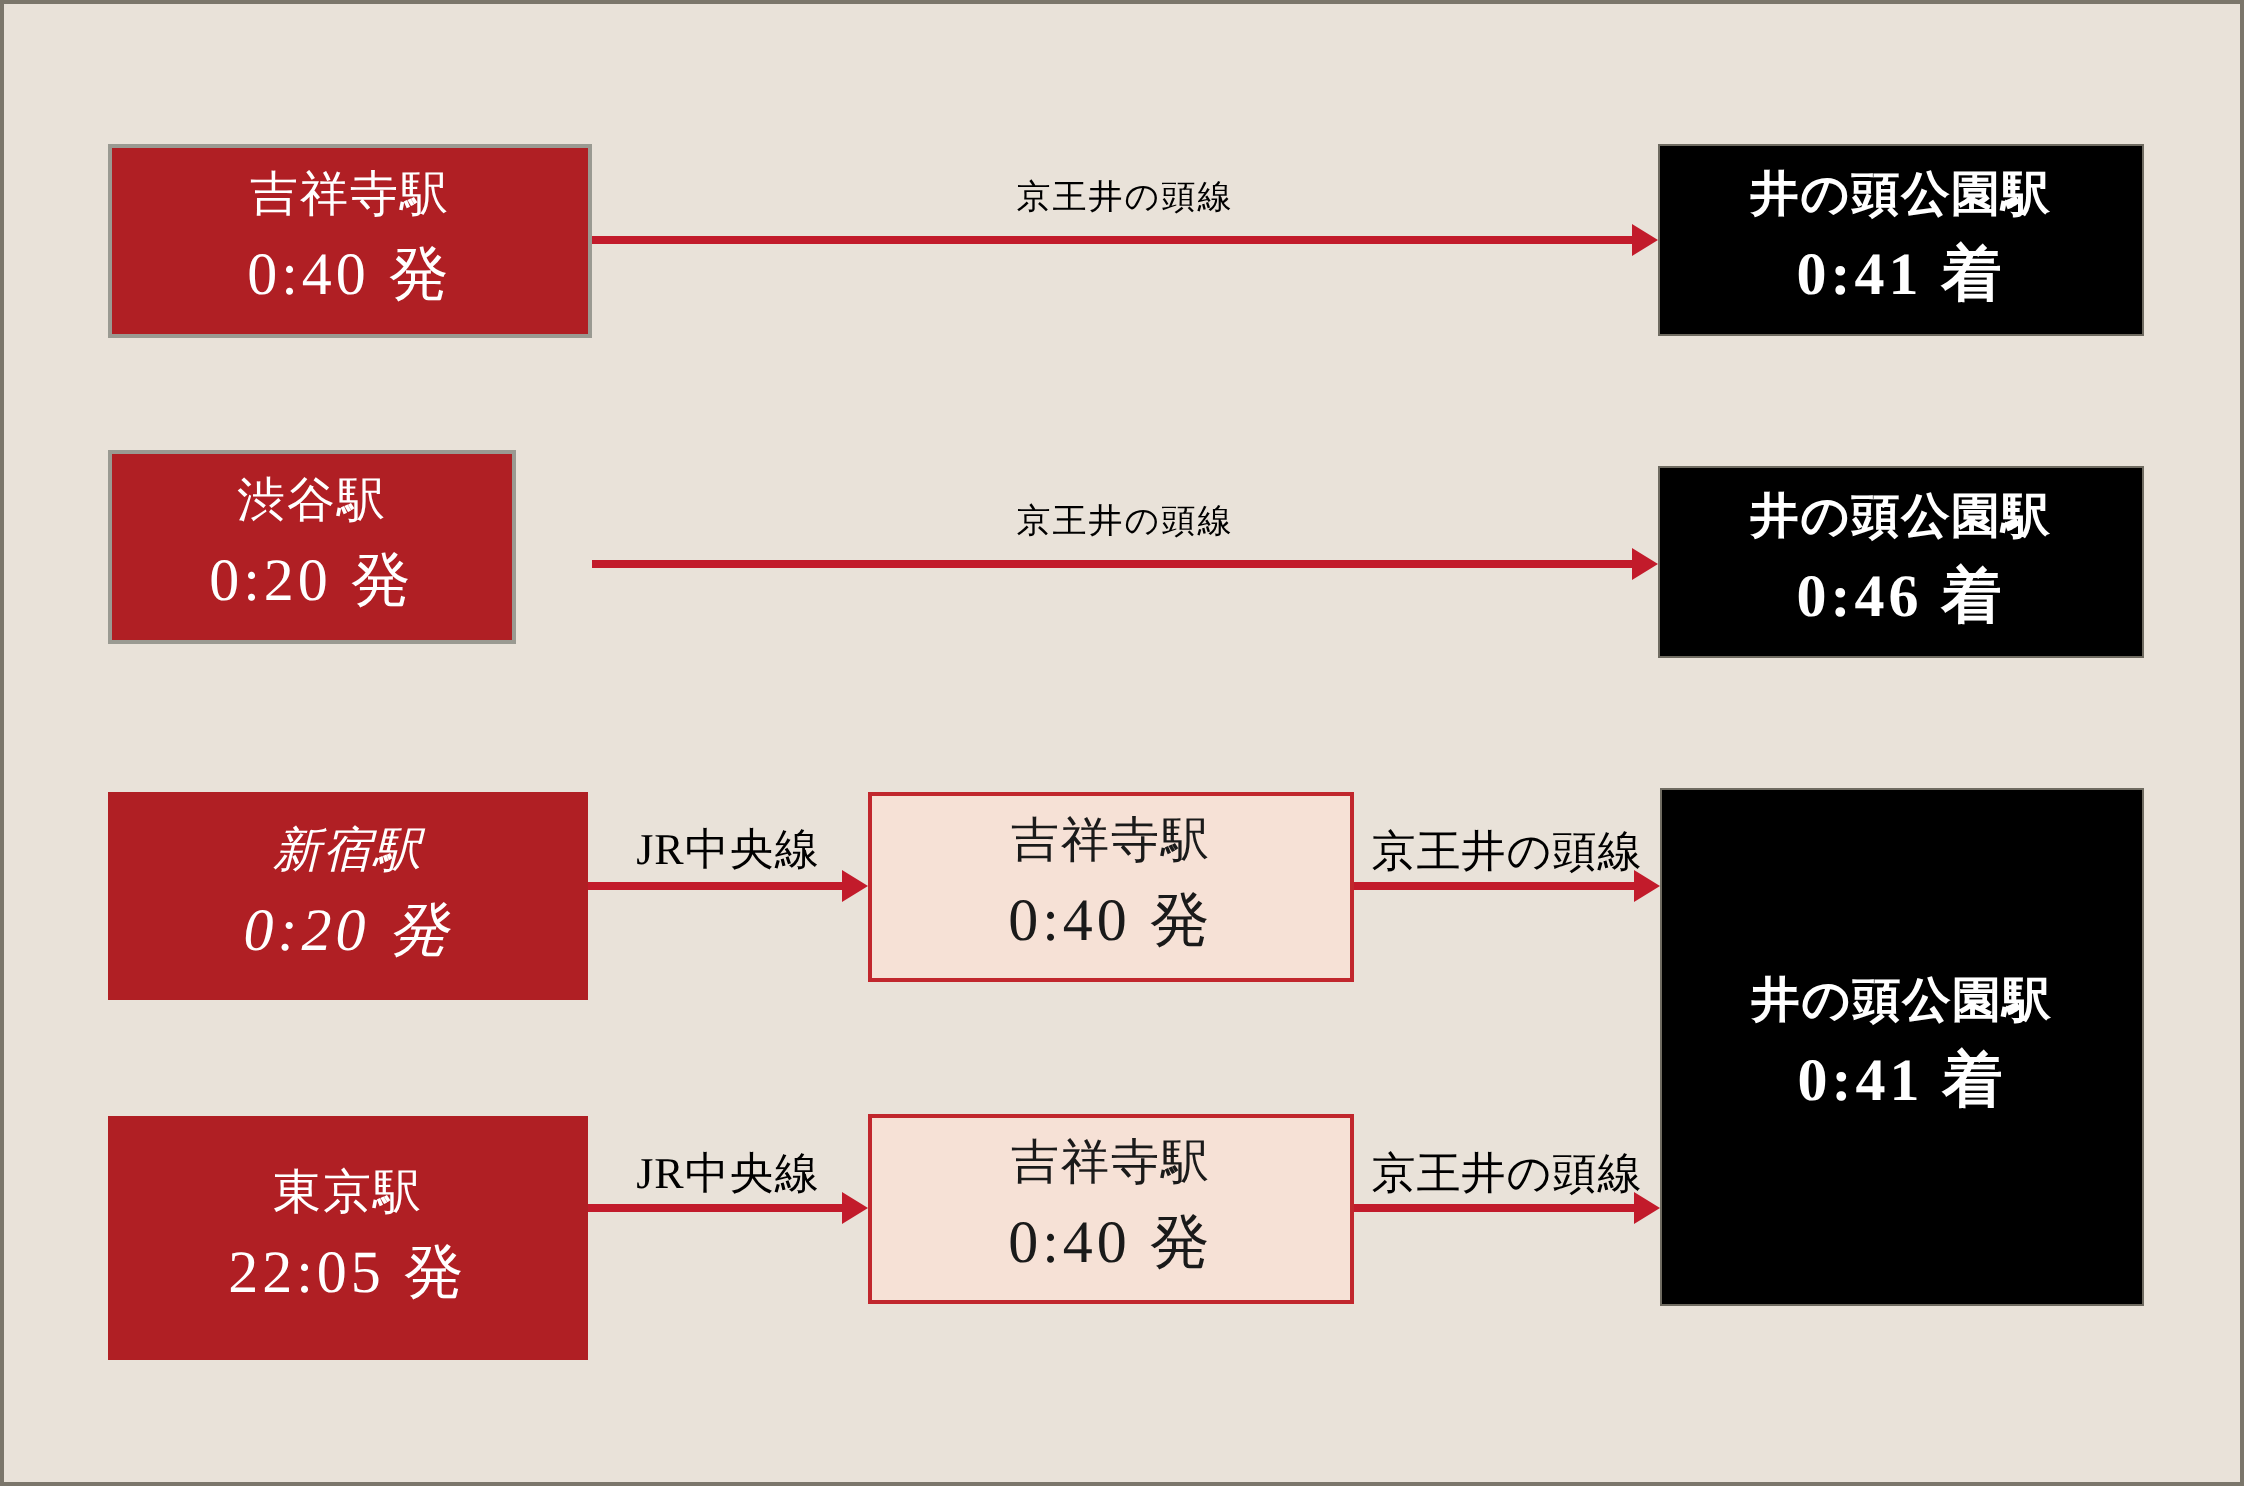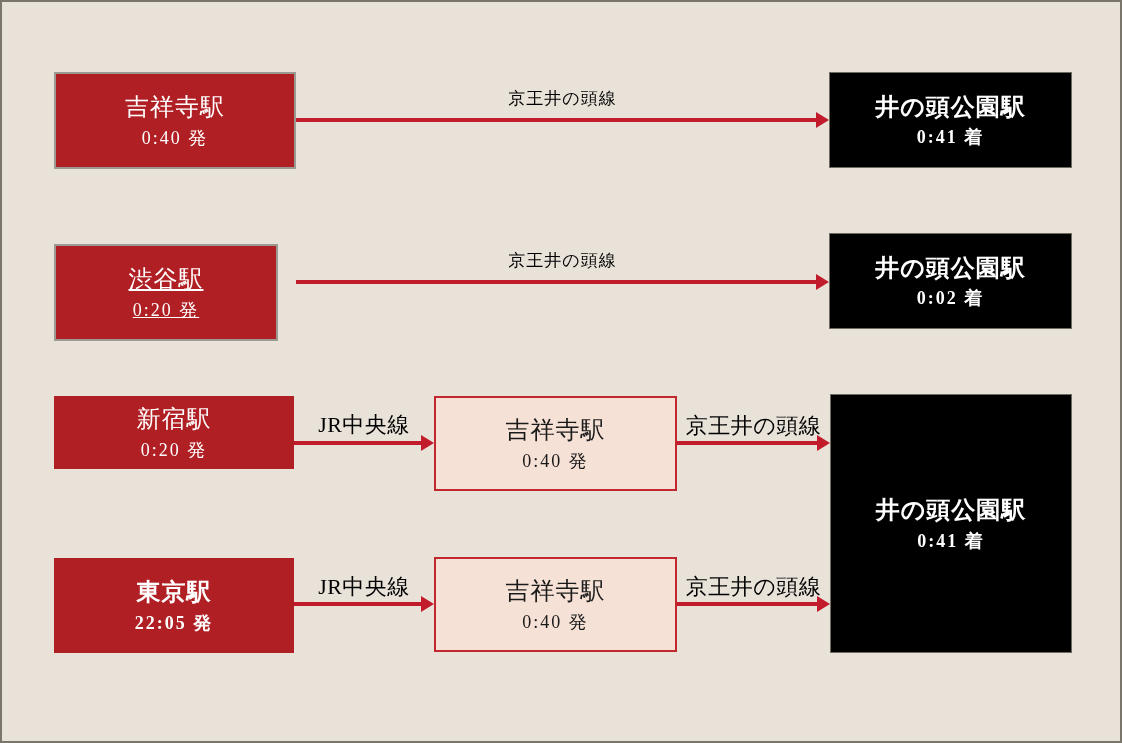--- a/index.html
+++ b/index.html
@@ -15,21 +15,21 @@
     border: 2px solid var(--border, #7B766B);
     overflow: hidden;
   }
   .box {
     position: absolute;
     display: flex; flex-direction: column;
     justify-content: center;
     text-align: center;
   }
   .box .station { font-size: 24px; letter-spacing: 1px; line-height: 1.45; }
-  .box .time    { font-size: 18px; letter-spacing: 2px; line-height: 1.45; }
+  .box .time    { font-size: 30px; letter-spacing: 2px; line-height: 1.45; }
   .box.red   { background: var(--red-box, #B01F24); color: var(--text-light, #FFFFFF); }
   .box.red.framed { border: 2px solid var(--red-box-border, #9A9A92); }
   .box.black { background: var(--black-box, #000000); color: var(--text-light, #FFFFFF);
                border: 1px solid var(--black-box-border, #6F6B61); font-weight: bold; }
   .box.pink  { background: var(--pink-box, #F6E1D6); color: var(--text-dark, #1A1A1A);
                border: 2px solid var(--pink-box-border, #C1272D); }
   .line-label {
     position: absolute;
     font-size: 17px; letter-spacing: 1px;
     color: #000000; text-align: center; white-space: nowrap;
@@ -60,54 +60,54 @@
   <div class="line-label" style="left:294px; top:85px; width:533px;">京王井の頭線</div>
   <div class="arrow" style="left:294px; top:110px; width:533px;">
     <div class="shaft"></div>
     <div class="head"></div>
   </div>
   <div class="box black" style="left:827px; top:70px; width:243px; height:96px;">
     <div class="station">井の頭公園駅</div>
     <div class="time">0:41 着</div>
   </div>
 
-  <div class="box red framed" style="left:52px; top:242px; width:224px; height:97px;text-decoration:underline;">
+  <div class="box red framed" style="left:52px; top:223px; width:204px; height:97px;">
     <div class="station">渋谷駅</div>
     <div class="time">0:20 発</div>
   </div>
   <div class="line-label" style="left:294px; top:247px; width:533px;">京王井の頭線</div>
   <div class="arrow" style="left:294px; top:272px; width:533px;">
     <div class="shaft"></div>
     <div class="head"></div>
   </div>
   <div class="box black" style="left:827px; top:231px; width:243px; height:96px;">
     <div class="station">井の頭公園駅</div>
-    <div class="time">0:02 着</div>
+    <div class="time">0:46 着</div>
   </div>
 
-  <div class="box red" style="left:52px; top:394px; width:240px; height:73px;">
+  <div class="box red" style="left:52px; top:394px; width:240px; height:104px;font-style:italic;">
     <div class="station">新宿駅</div>
     <div class="time">0:20 発</div>
   </div>
   <div class="line-label small" style="left:292px; top:408px; width:140px;">JR中央線</div>
   <div class="arrow" style="left:292px; top:433px; width:140px;">
     <div class="shaft"></div>
     <div class="head"></div>
   </div>
   <div class="box pink" style="left:432px; top:394px; width:243px; height:95px;">
     <div class="station">吉祥寺駅</div>
     <div class="time">0:40 発</div>
   </div>
   <div class="line-label small" style="left:675px; top:409px; width:153px;">京王井の頭線</div>
   <div class="arrow" style="left:675px; top:433px; width:153px;">
     <div class="shaft"></div>
     <div class="head"></div>
   </div>
 
-  <div class="box red" style="left:52px; top:556px; width:240px; height:95px;font-weight:bold;">
+  <div class="box red" style="left:52px; top:556px; width:240px; height:122px;">
     <div class="station">東京駅</div>
     <div class="time">22:05 発</div>
   </div>
   <div class="line-label small" style="left:292px; top:570px; width:140px;">JR中央線</div>
   <div class="arrow" style="left:292px; top:594px; width:140px;">
     <div class="shaft"></div>
     <div class="head"></div>
   </div>
   <div class="box pink" style="left:432px; top:555px; width:243px; height:95px;">
     <div class="station">吉祥寺駅</div>

